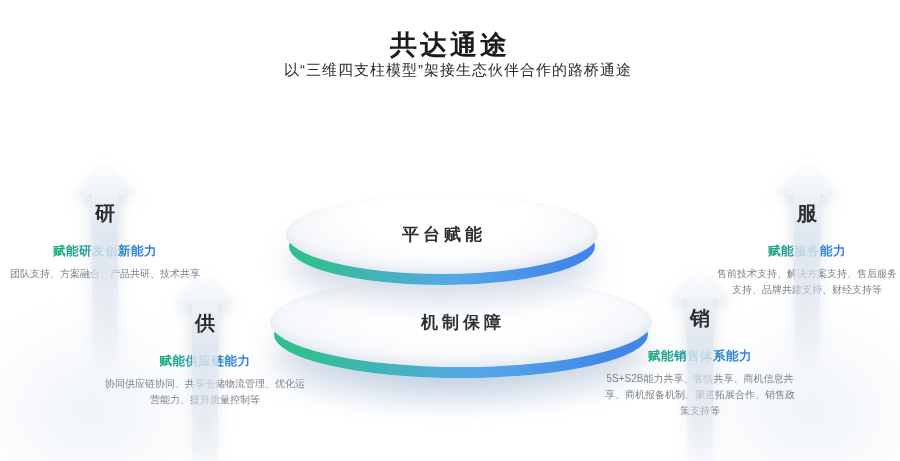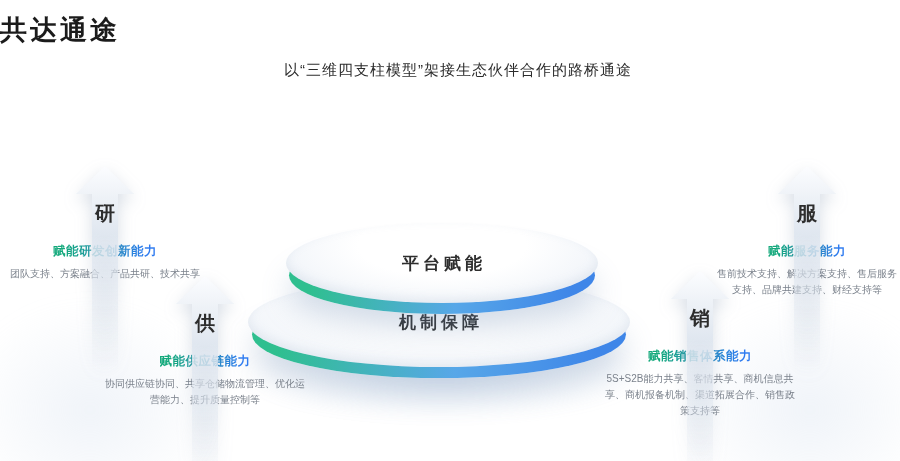--- a/index.html
+++ b/index.html
@@ -7,22 +7,22 @@
   body {
     font-family:"Liberation Sans","DejaVu Sans",sans-serif;
     background:#ffffff;
     position:relative;
     overflow:hidden;
   }
   .stage { position:absolute; inset:0; width:900px; height:461px; overflow:hidden; }
 
   
   .title {
-    position:absolute; top:12px; left:0; right:0;
-    font-size:27px; font-weight:bold;
+    position:absolute; top:27px; left:0; right:0;
+    text-align:center; font-size:27px; font-weight:bold;
     color:#1b1b1b; letter-spacing:3px;
   }
   .subtitle {
     position:absolute; top:61px; left:16px; right:0;
     text-align:center; font-size:15px; color:#2c2c2c; letter-spacing:1px;
   }
 
   
   .disc { position:absolute; }
   .disc-rim {
@@ -36,22 +36,22 @@
     border-radius:50%;
     background:radial-gradient(ellipse at 50% 28%, #ffffff 38%, #f3f6fa 72%, #e9eef6 100%);
     box-shadow:inset 0 -4px 10px rgba(180,195,215,.25);
     display:flex; align-items:center; justify-content:center;
   }
   .tier-label {
     font-size:17px; font-weight:600; color:#2e2e2e; letter-spacing:4px;
     padding-left:4px;
   }
   .tier-top    { left:332px; top:150px; width:222px; height:76px; z-index:6; }
-  .tier-mid    { left:286px; top:223px; width:312px; height:86px; z-index:5; }
-  .tier-bottom { left:248px; top:277px; width:382px; height:96px; z-index:4; }
+  .tier-mid    { left:286px; top:194px; width:312px; height:86px; z-index:5; }
+  .tier-bottom { left:270px; top:277px; width:382px; height:96px; z-index:4; }
 
   .glow {
     position:absolute; left:240px; top:330px; width:410px; height:90px;
     border-radius:50%; z-index:1;
     background:radial-gradient(ellipse, rgba(165,190,220,.28), rgba(165,190,220,0) 70%);
     filter:blur(6px);
   }
 
   
   .pillar {

